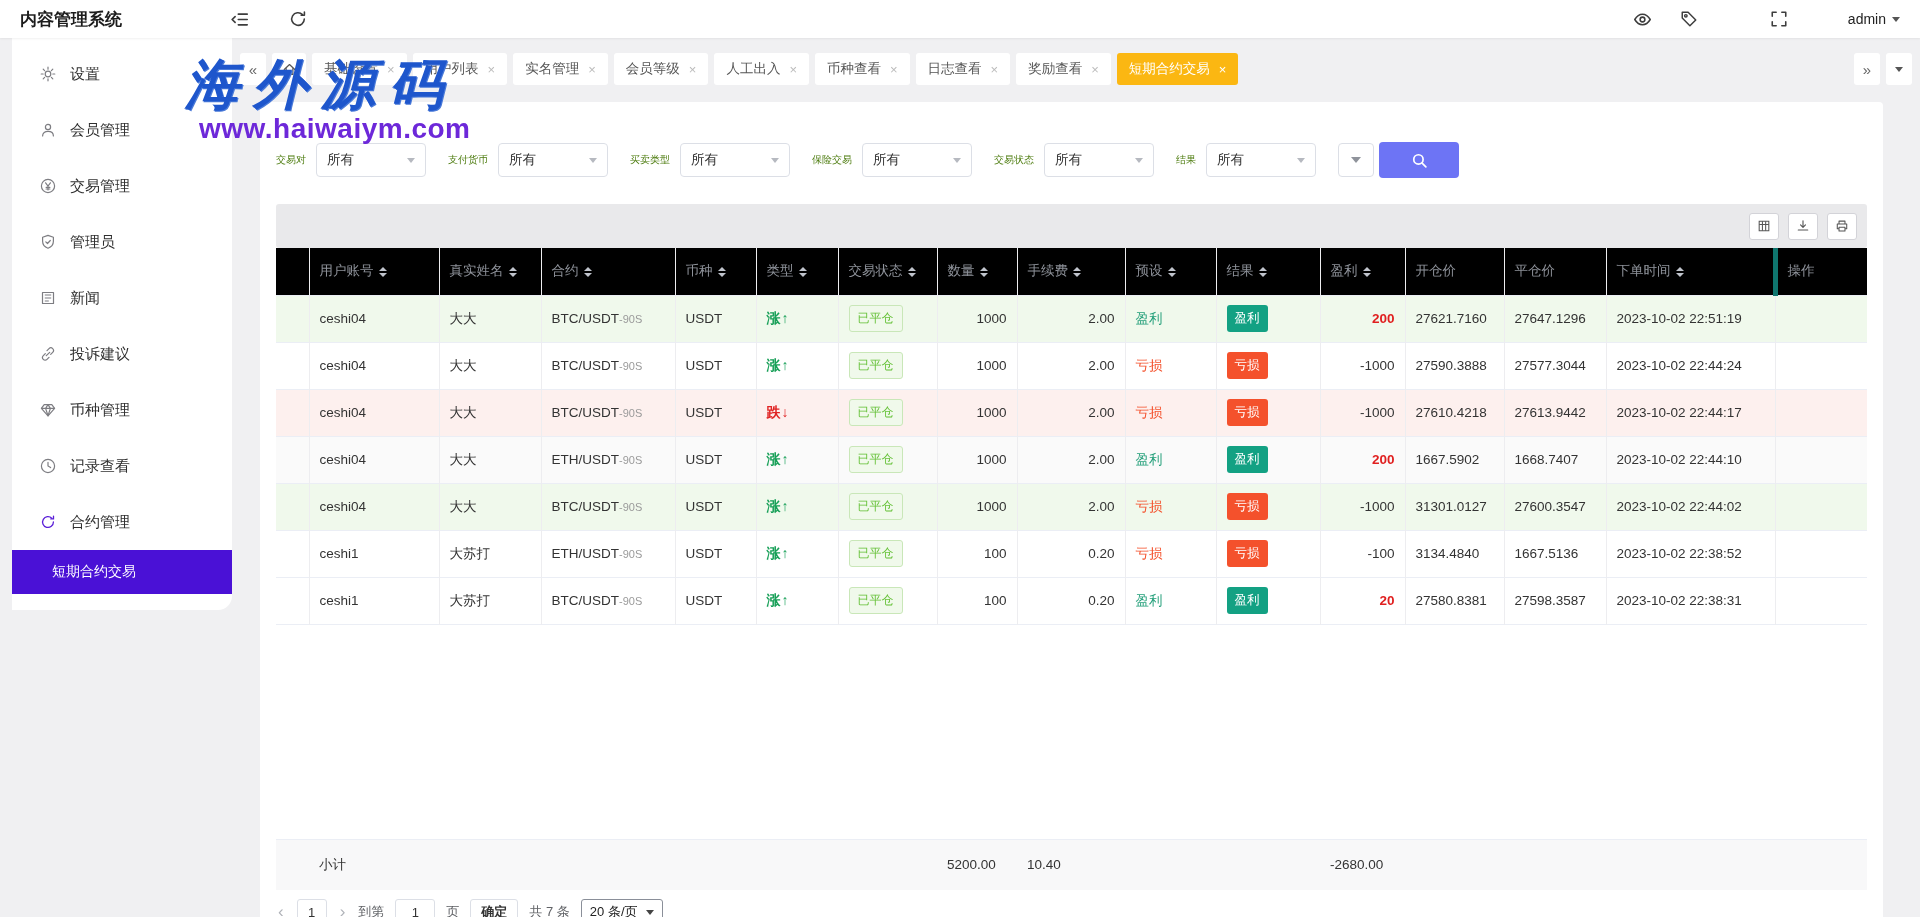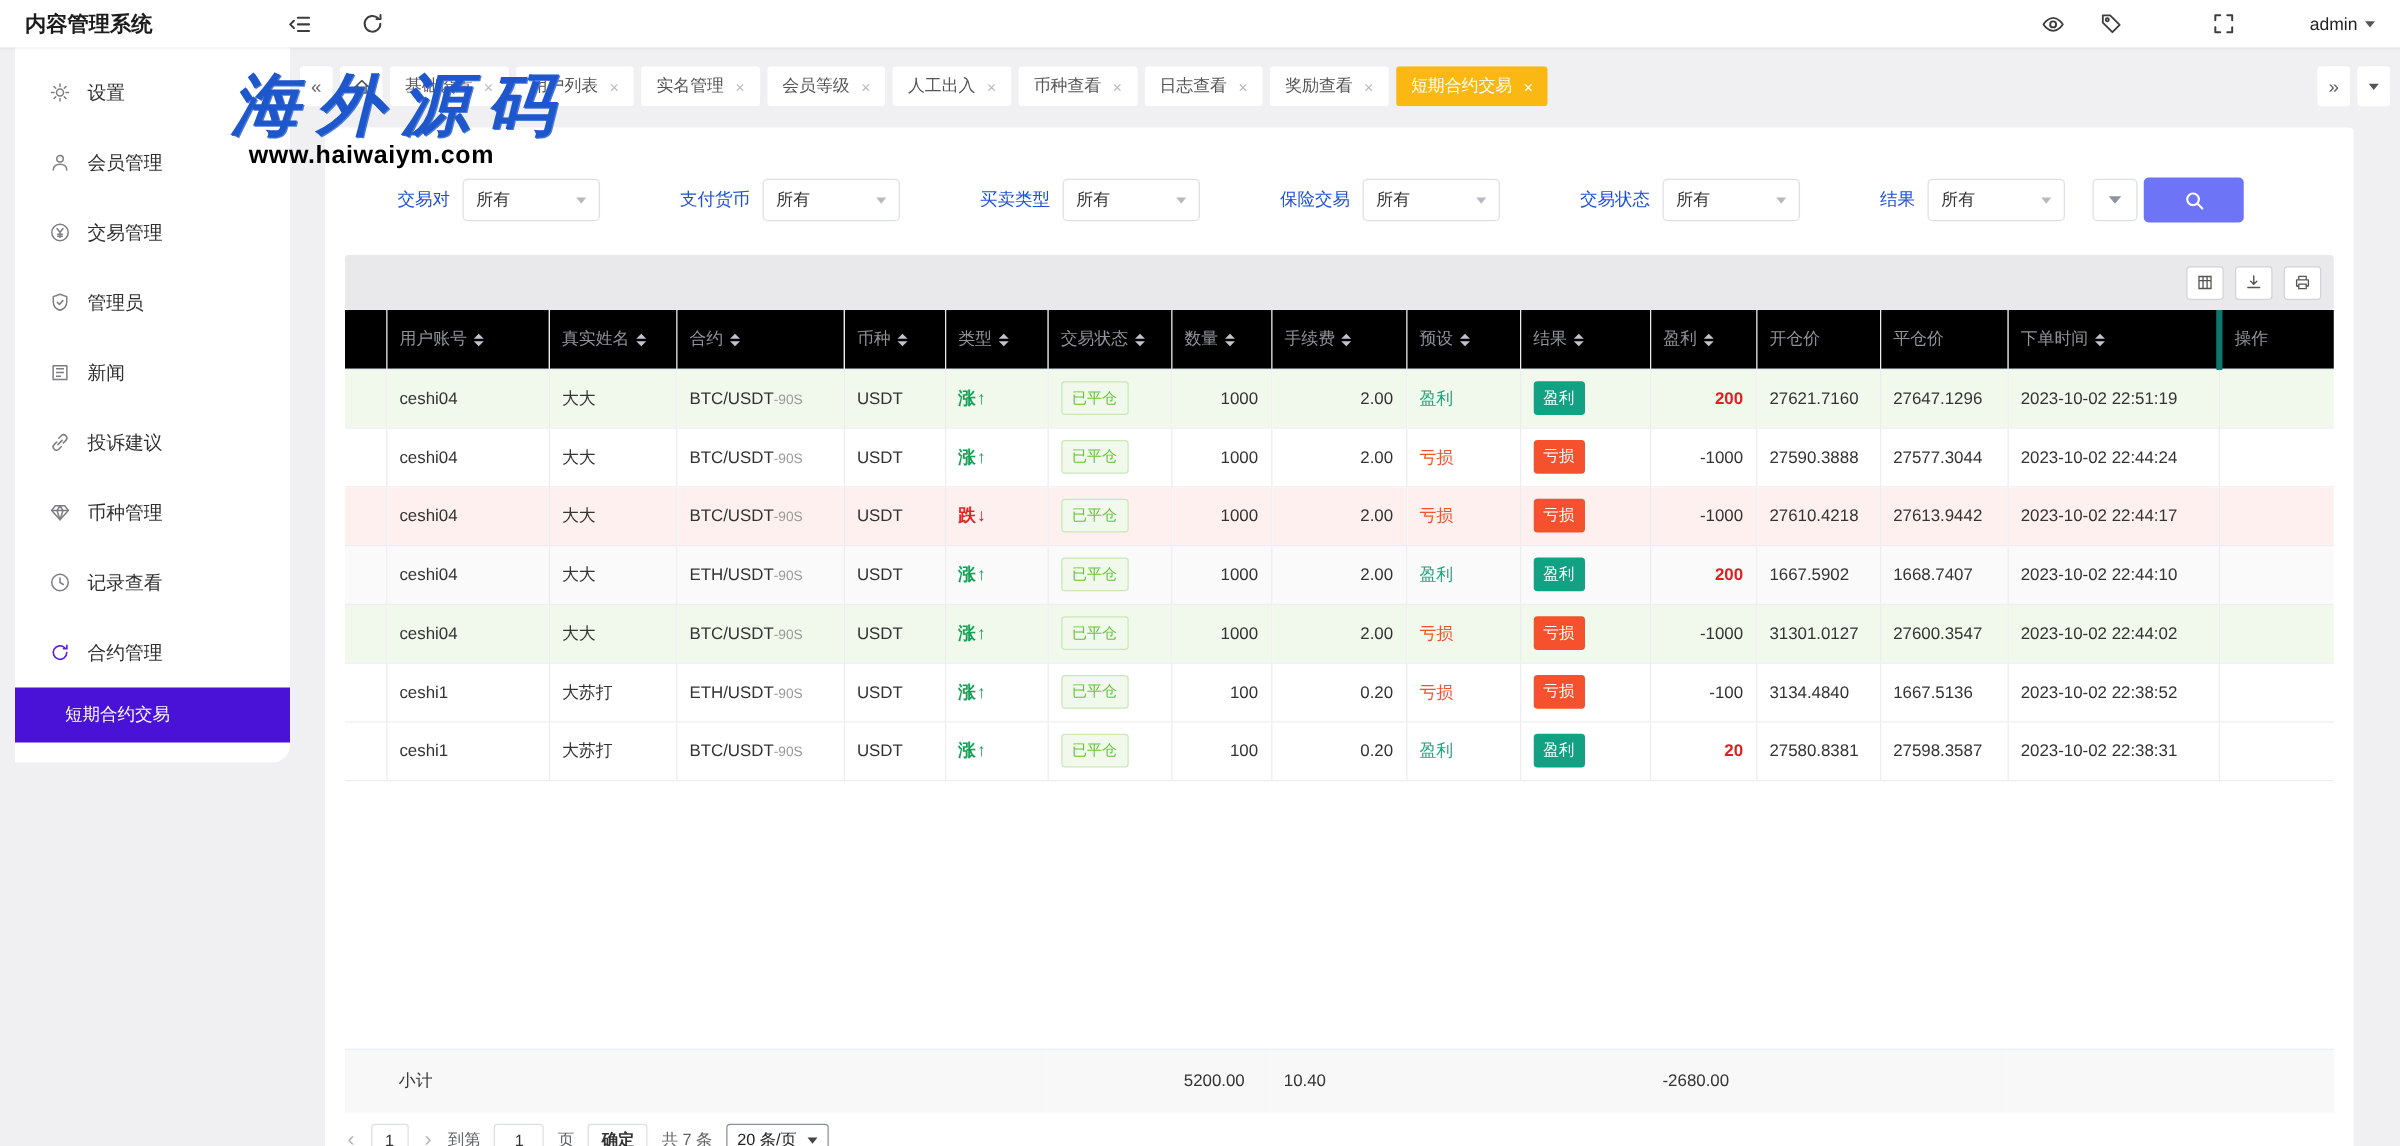--- a/index.html
+++ b/index.html
@@ -59,21 +59,21 @@
   
   .card {
     margin:14px 37px 0 20px; background:#fff; border-radius:4px;
     height:826px; padding:0 16px; overflow:hidden; position:relative;
   }
 
   
   .filters { display:flex; align-items:center; margin-top:40px; }
   .filter-wrap { display:flex; align-items:center; }
   .filter-group { display:flex; align-items:center; margin-right:22px; }
-  .filter-group label { font-size:14px; color:#1d4ed8; margin-right:10px; white-space:nowrap;margin-left:42px; }
+  .filter-group label { font-size:10px; color:#4d7c0f; margin-right:10px; white-space:nowrap; }
   .select {
     width:110px; height:34px; border:1px solid #dcdfe6; border-radius:4px; background:#fff;
     display:flex; align-items:center; justify-content:space-between; padding:0 10px;
     font-size:13.5px; color:#333; cursor:pointer;
   }
   .select .chev { width:0; height:0; border-left:4px solid transparent; border-right:4px solid transparent; border-top:5px solid #b6b9c0; }
   .expand-btn {
     width:36px; height:34px; background:#fff; border:1px solid #dcdfe6; border-radius:4px;
     display:flex; align-items:center; justify-content:center; cursor:pointer; margin-right:5px;
   }
@@ -147,21 +147,21 @@
     display:flex; align-items:center; gap:8px; cursor:pointer; color:#222;
   }
   .pg-size .chev { width:0; height:0; border-left:4px solid transparent; border-right:4px solid transparent; border-top:5px solid #444; }
 
   
   .wm { position:absolute; left:185px; top:56px; z-index:10; pointer-events:none; }
   .wm-brand {
     font-size:54px; font-weight:900; font-style:italic; color:#1e56cc;
     letter-spacing:14px; text-shadow:1px 1px 0 #4a7ad8; line-height:1.05;
   }
-  .wm-url { font-size:20px; font-weight:700; color:#000000; margin:0 0 0 14px; letter-spacing:.5px; }
+  .wm-url { font-size:28px; font-weight:700; color:#6d28d9; margin:0 0 0 14px; letter-spacing:.5px; }
 </style>
 </head>
 <body>
 
 <header class="topbar">
   <div class="topbar-left">
     <h1 class="app-title">内容管理系统</h1>
     <button class="icon-btn tb-collapse">
       <span>
         <svg width="19" height="19" viewBox="0 0 16 16" fill="none" stroke="currentColor" stroke-width="1.4" stroke-linecap="round" stroke-linejoin="round">

